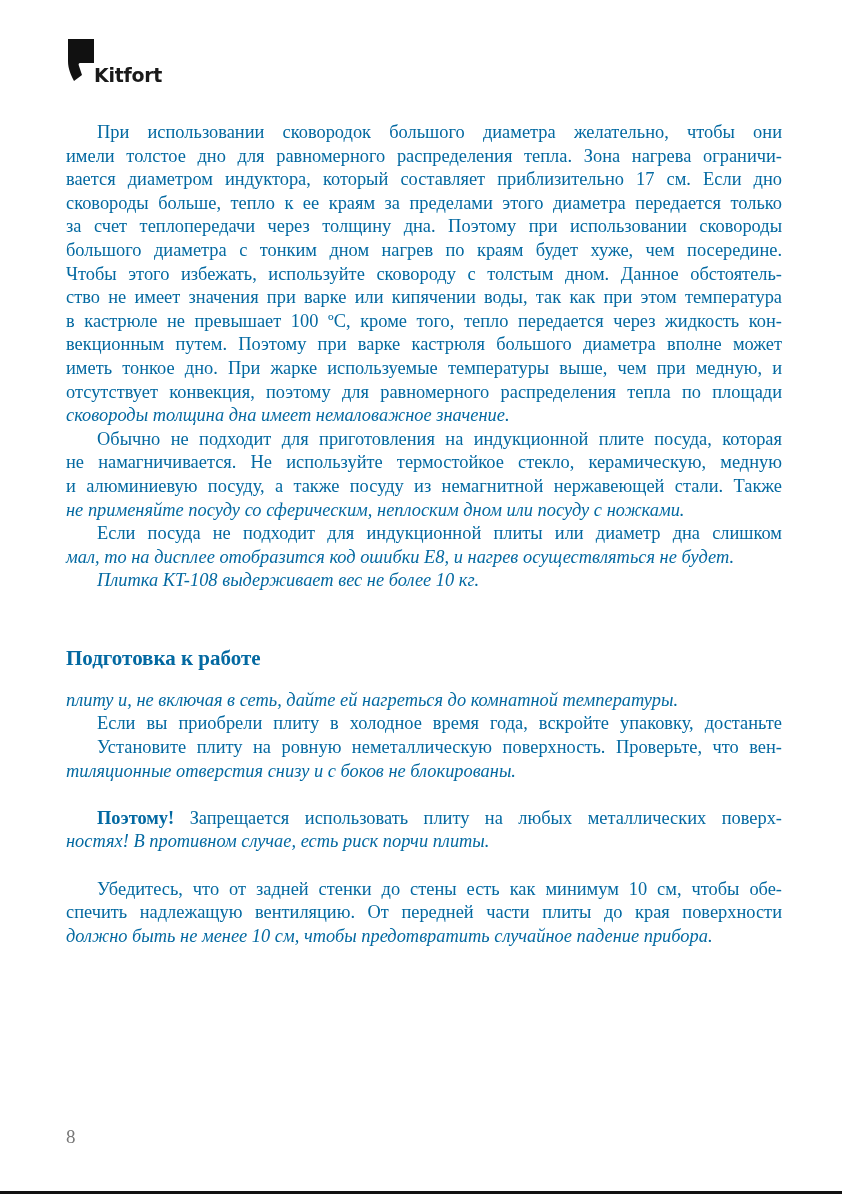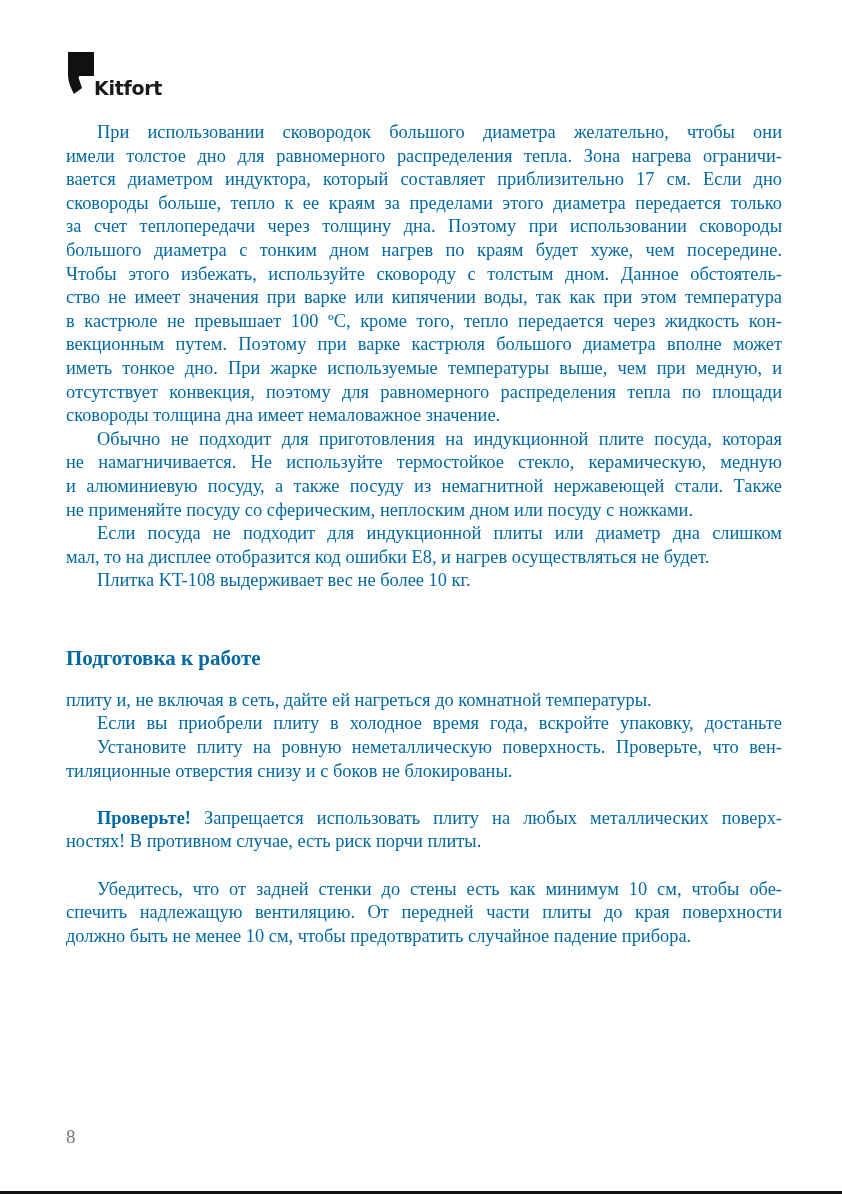--- a/index.html
+++ b/index.html
@@ -1,22 +1,22 @@
 <!DOCTYPE html>
 <html><head>
 <meta charset="utf-8">
 <style>
   html, body { margin: 0; padding: 0; background: #ffffff; }
   body { width: 842px; height: 1194px; position: relative; overflow: hidden; }
-  .logo { position: absolute; left: 66px; top: 50px; width: 100px; height: 50px; }
+  .logo { position: absolute; left: 66px; top: 37px; width: 100px; height: 50px; }
   .logo-mark { position: absolute; left: 0; top: 0; }
   .logo-text { position: absolute; left: 28px; top: 27px; font-family: "DejaVu Sans", sans-serif; font-weight: bold; font-size: 19px; color: #1a1a1a; letter-spacing: -0.3px; }
   .content { position: absolute; left: 66px; top: 121px; width: 716px; font-family: "Liberation Serif", serif; font-size: 18.4px; color: #0369a1; }
   .line { height: 23.6px; line-height: 23.6px; white-space: nowrap; text-align: justify; text-align-last: justify; }
-  .line.last { text-align-last: left; }
+  .line.last { text-align-last: left; font-style: italic; }
   .indent { padding-left: 31px; }
   .gap-large { height: 47px; }
   .heading { font-weight: bold; text-align: left; font-size: 21px; height: 30px; line-height: 30px; margin-top: 3px; margin-bottom: 16px; }
   .gap { height: 23.6px; }
   b { font-weight: bold; }
   .page-number { position: absolute; left: 66px; top: 1126px; font-family: "Liberation Serif", serif; font-size: 19px; color: #777; }
   .bottom-rule { position: absolute; left: 0; right: 0; bottom: 0; height: 3px; background: #111; }
 </style>
 </head>
 <body>
@@ -71,21 +71,21 @@
     <div class="line indent">Если вы приобрели плиту в холодное время года, вскройте упаковку, достаньте</div>
   </div>
   <div>
     <div class="line indent">Установите плиту на ровную неметаллическую поверхность. Проверьте, что вен-</div>
     <div class="line last">тиляционные отверстия снизу и с боков не блокированы.</div>
   </div>
 
   <div class="gap"></div>
 
   <div>
-    <div class="line indent"><b>Проверьте!</b><span> Запрещается использовать плиту на любых металлических поверх-</span></div>
+    <div class="line indent"><b>Поэтому!</b><span> Запрещается использовать плиту на любых металлических поверх-</span></div>
     <div class="line last">ностях! В противном случае, есть риск порчи плиты.</div>
   </div>
 
   <div class="gap"></div>
 
   <div>
     <div class="line indent">Убедитесь, что от задней стенки до стены есть как минимум 10 см, чтобы обе-</div>
     <div class="line">спечить надлежащую вентиляцию. От передней части плиты до края поверхности</div>
     <div class="line last">должно быть не менее 10 см, чтобы предотвратить случайное падение прибора.</div>
   </div>

